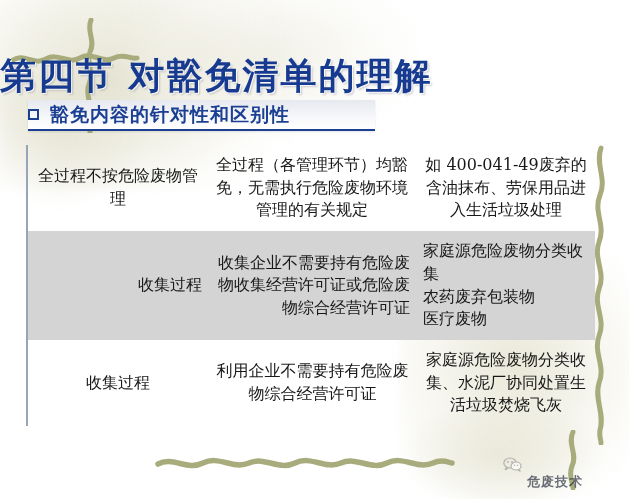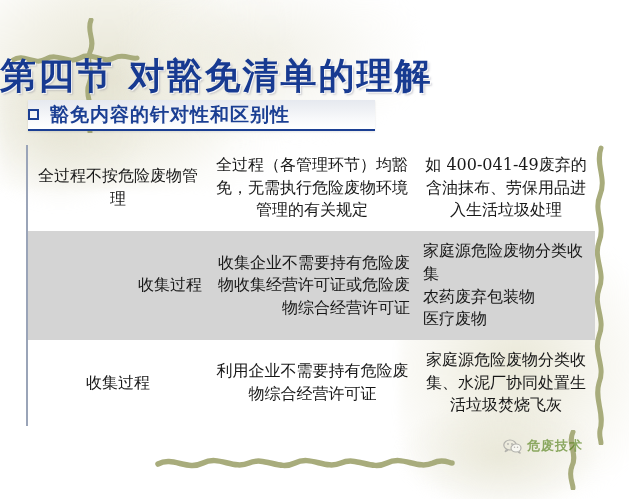--- a/index.html
+++ b/index.html
@@ -162,24 +162,25 @@
     top: 437px;
     display: flex;
     align-items: center;
     gap: 5px;
     opacity: 0.62;
   }
   .wechat-icon { flex: none; }
   .watermark-text {
     font-size: 13px;
     font-weight: bold;
-    color: #4d7c0f;
+    color: #0f172a;
     font-family: "DejaVu Serif", "Liberation Serif", serif;
     letter-spacing: 1px;
     white-space: nowrap;
+    margin-top: 36px;
   }
 </style>
 </head>
 <body>
 
 <div id="slide">
 
   <div class="wash wash-a"></div>
   <div class="wash wash-b"></div>
   <div class="wash wash-d"></div>

